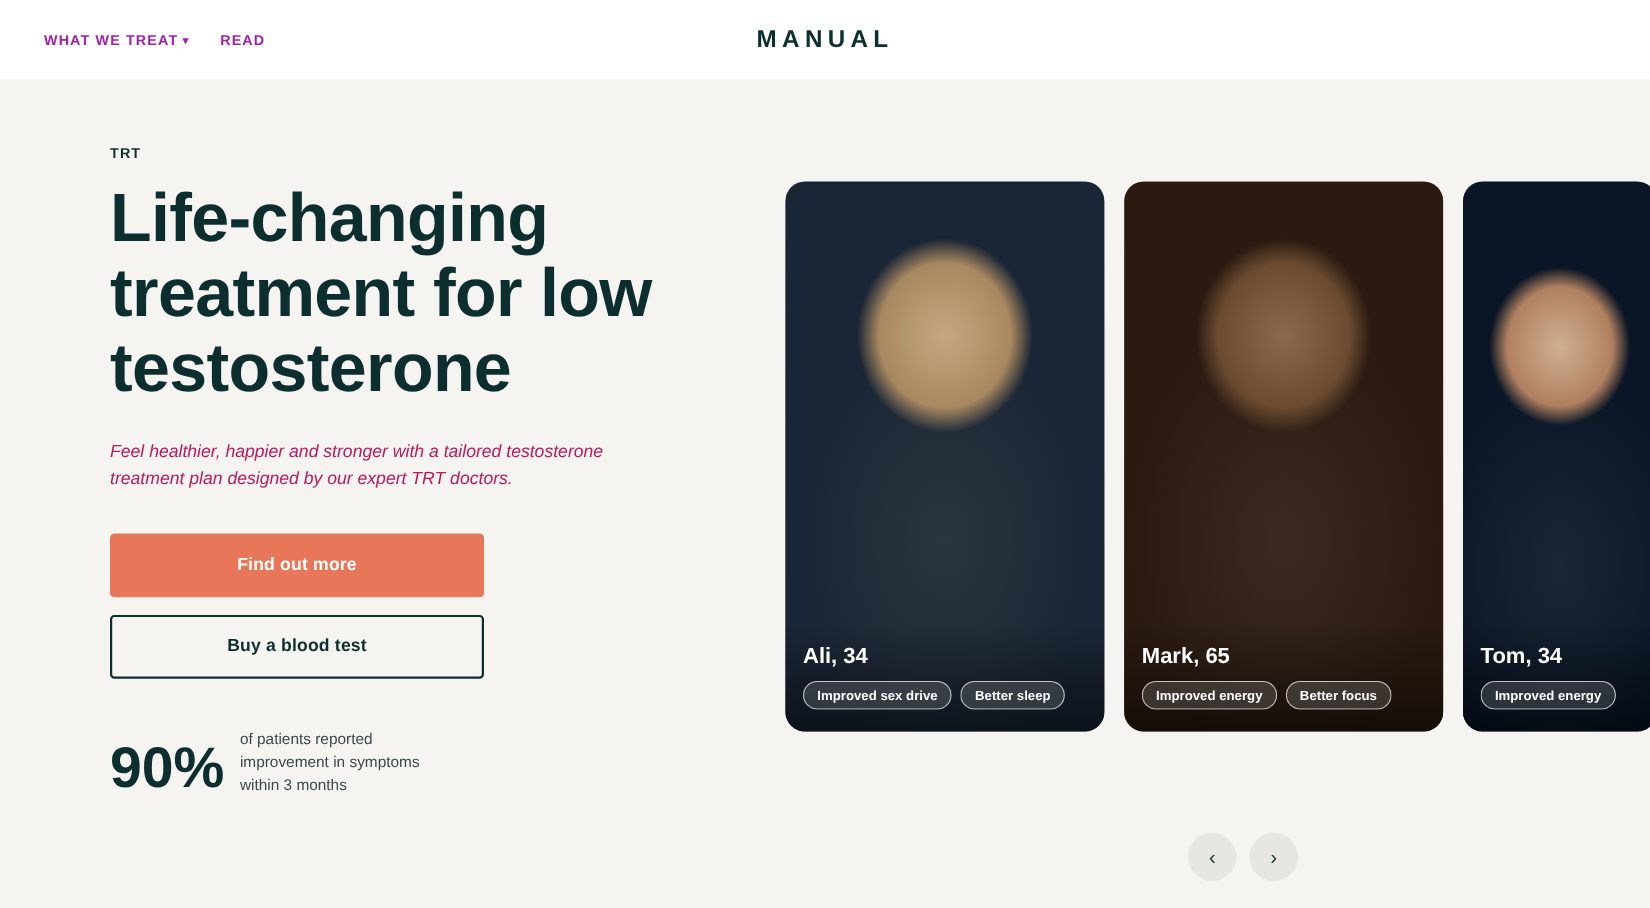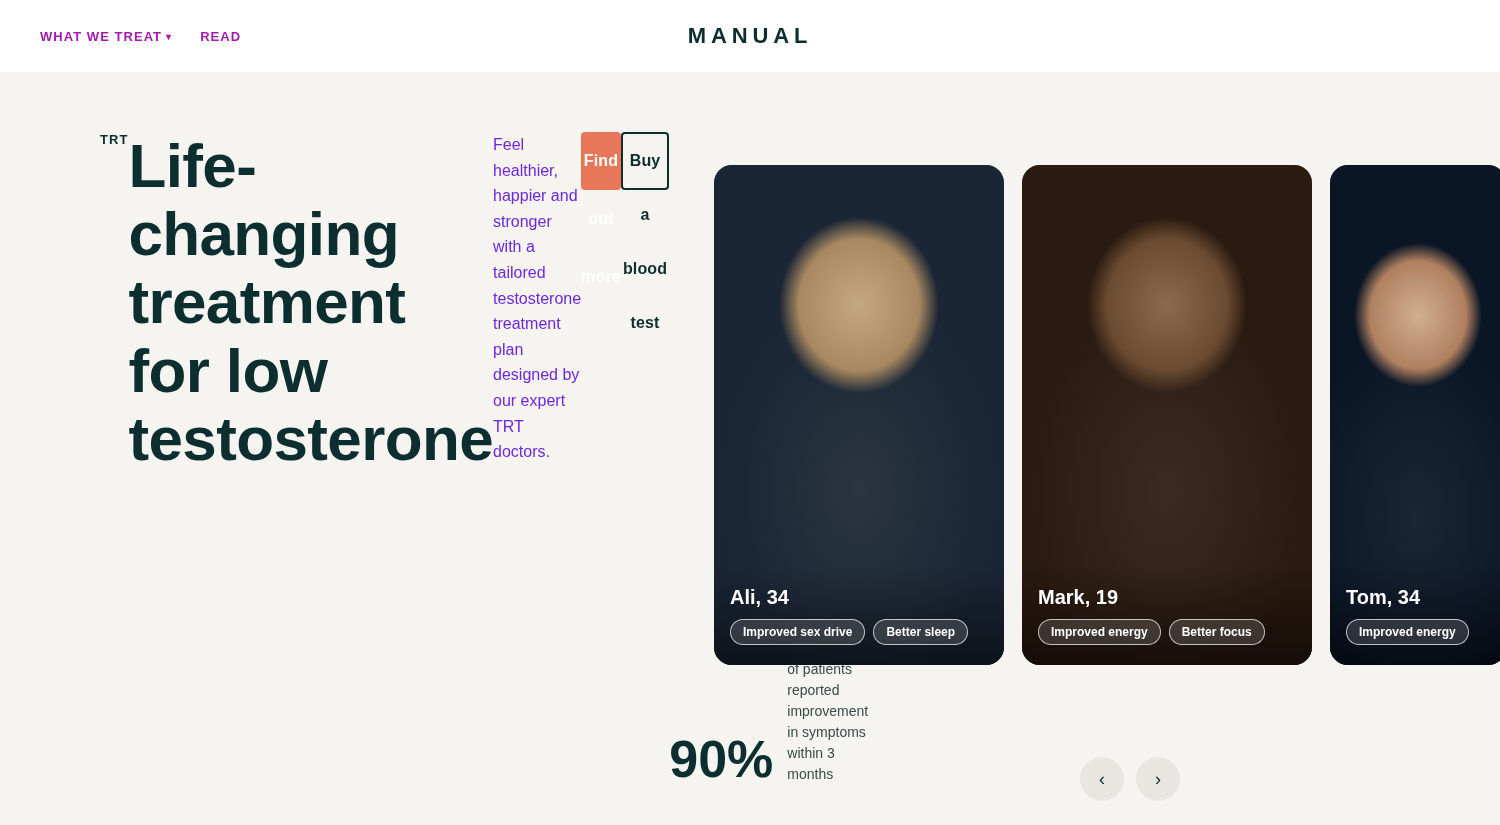--- a/index.html
+++ b/index.html
@@ -65,21 +65,21 @@
       height: calc(825px - 72px);
       padding: 0;
       position: relative;
     }
 
     
     .hero-left {
       width: 680px;
       padding: 60px 40px 40px 100px;
       display: flex;
-      flex-direction: row;
+      flex-direction: column;
       justify-content: flex-start;
     }
 
     .tag-label {
       font-size: 13px;
       font-weight: 700;
       letter-spacing: 0.08em;
       color: #0d2e2e;
       margin-bottom: 18px;
       text-transform: uppercase;
@@ -89,24 +89,25 @@
       font-size: 62px;
       font-weight: 800;
       color: #0d2e2e;
       line-height: 1.1;
       margin-bottom: 28px;
       letter-spacing: -0.01em;
     }
 
     .hero-subtitle {
       font-size: 16px;
-      color: #6d28d9;
+      color: #be185d;
       line-height: 1.6;
       max-width: 460px;
       margin-bottom: 36px;
+      font-style: italic;
     }
 
     .btn-primary {
       display: block;
       width: 340px;
       height: 58px;
       background: #e8775a;
       color: #fff;
       border: none;
       border-radius: 4px;
@@ -332,21 +333,21 @@
         <div class="card-tags">
           <span class="card-tag">Improved sex drive</span>
           <span class="card-tag">Better sleep</span>
         </div>
       </div>
     </div>
 
     <div class="person-card person-card-mark">
       <div class="person-figure"></div>
       <div class="card-bottom">
-        <div class="card-name">Mark, 19</div>
+        <div class="card-name">Mark, 65</div>
         <div class="card-tags">
           <span class="card-tag">Improved energy</span>
           <span class="card-tag">Better focus</span>
         </div>
       </div>
     </div>
 
     <div class="person-card person-card-tom">
       <div class="person-figure"></div>
       <div class="card-bottom">

